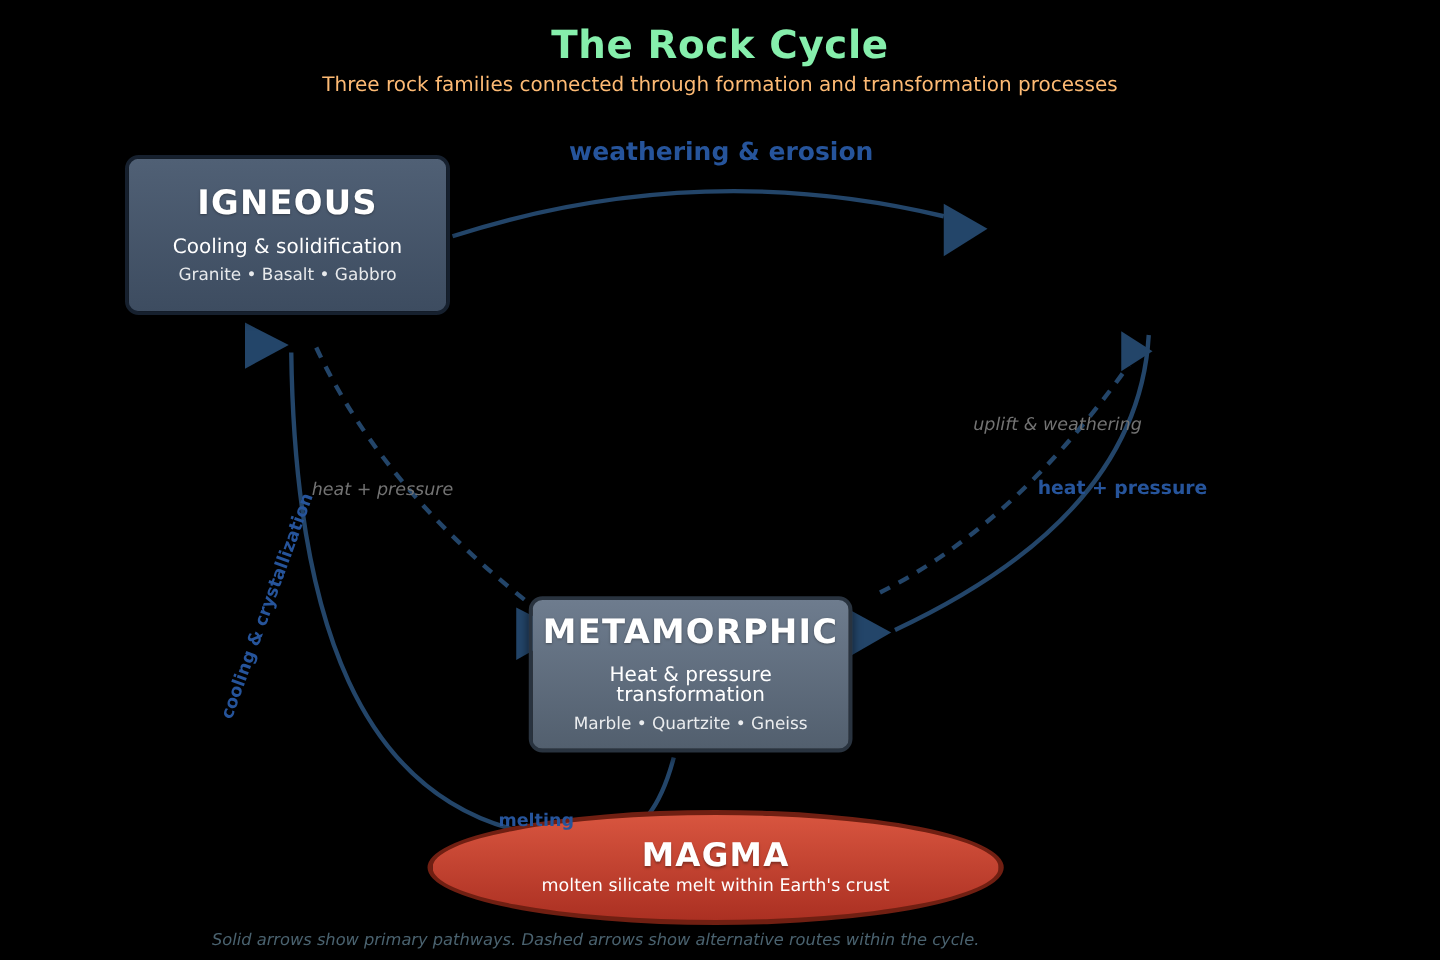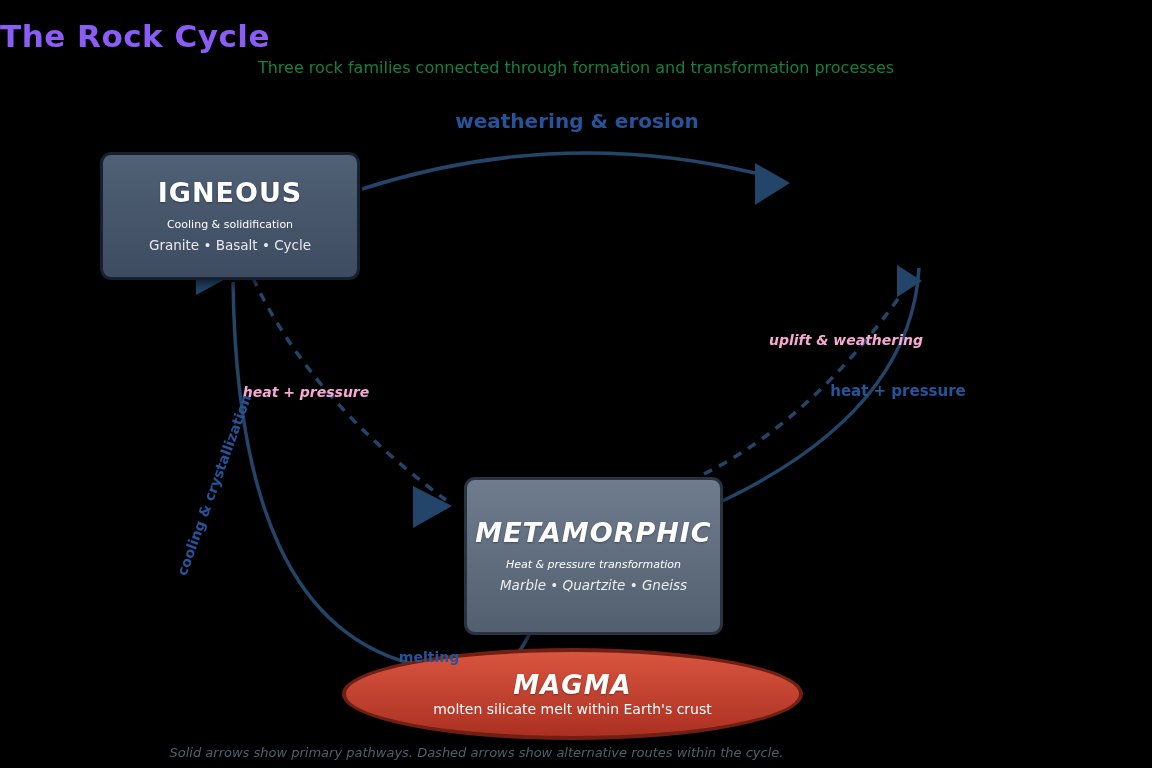--- a/index.html
+++ b/index.html
@@ -1,56 +1,56 @@
 <!DOCTYPE html>
 <html><head>
 <meta charset="utf-8">
 <style>
   html,body{margin:0;padding:0;background:#000;}
   .canvas{
     position:relative;width:1152px;height:768px;overflow:hidden;
     font-family:"DejaVu Sans","Liberation Sans",sans-serif;background:#000;
   }
   .title{
-    position:absolute;left:0;top:18px;width:1152px;
-    font-size:31px;font-weight:bold;color:#8b5cf6;letter-spacing:.5px;
+    position:absolute;left:0;top:18px;width:1152px;text-align:center;
+    font-size:31px;font-weight:bold;color:#86efac;letter-spacing:.5px;
   }
   .subtitle{
     position:absolute;left:0;top:58px;width:1152px;text-align:center;
-    font-size:16px;color:#15803d;
+    font-size:16px;color:#fdba74;
   }
   .caption{
     position:absolute;left:0;top:745px;width:953px;text-align:center;
     font-size:13px;font-style:italic;color:#4a626f;
   }
   svg.arrows{position:absolute;left:0;top:0;}
   .node{
     position:absolute;box-sizing:border-box;color:#fff;text-align:center;
     display:flex;flex-direction:column;justify-content:center;align-items:center;
     border-radius:11px;box-shadow:0 4px 8px rgba(0,0,0,.55);
   }
   .node .name{font-size:27px;font-weight:bold;letter-spacing:1px;line-height:1;
     text-shadow:0 1px 2px rgba(0,0,0,.35);}
-  .node .process{font-size:11px;margin-top:13px;line-height:1;}
+  .node .process{font-size:16px;margin-top:13px;line-height:1;}
   .node .examples{font-size:13.5px;margin-top:9px;line-height:1;color:rgba(255,255,255,.88);}
-  .node-igneous{left:100px;top:152px;width:260px;height:128px;
+  .node-igneous{left:100px;top:124px;width:260px;height:128px;
     background:linear-gradient(#506075,#3d4c60);border:3px solid #16202e;}
   .node-sedimentary{left:793px;top:138px;width:260px;height:130px;
     background:linear-gradient(#cb9769,#b2774a);border:3px solid #6d4722;}
-  .node-metamorphic{left:464px;top:477px;width:259px;height:158px;
-    background:linear-gradient(#6e7c8e,#525f6e);border:3px solid #29333f;font-style:italic;}
+  .node-metamorphic{left:423px;top:477px;width:259px;height:125px;
+    background:linear-gradient(#6e7c8e,#525f6e);border:3px solid #29333f;}
   .node-magma{left:342px;top:648px;width:461px;height:92px;border-radius:50%;
     background:linear-gradient(#d8553f,#ab3022);border:4px solid #701f12;}
-  .node-magma .name{font-size:26px;font-style:italic;}
+  .node-magma .name{font-size:26px;}
   .node-magma .process{font-size:14px;margin-top:4px;}
   .edge-label{
     position:absolute;transform:translate(-50%,-50%);white-space:nowrap;line-height:1;
   }
   .lbl-bold{font-size:20px;font-weight:bold;color:#26549b;}
-  .lbl-italic{font-size:14px;font-style:italic;font-weight:700;color:#f9a8d4;}
+  .lbl-italic{font-size:14px;font-style:italic;font-weight:400;color:#737373;}
   .lbl-weathering{left:577px;top:121px;}
   .lbl-heat-left{left:306px;top:392px;}
   .lbl-uplift{left:846px;top:340px;}
   .lbl-heat-right{left:898px;top:391px;font-size:15px;}
   .lbl-melting{left:429px;top:657px;font-size:14px;}
   .lbl-cooling{left:214px;top:485px;transform:translate(-50%,-50%) rotate(-70deg);font-size:14px;}
 </style>
 </head>
 <body>
 
@@ -74,21 +74,21 @@
       <polygon points="457,655 457,695 490,675"></polygon>
       <polygon points="680,488 680,525 713,506"></polygon>
       <polygon points="897,265 897,297 922,281"></polygon>
       <polygon points="413,486 413,528 452,506"></polygon>
     </g>
   </svg>
 
   <div class="node node-igneous">
     <div class="name">IGNEOUS</div>
     <div class="process">Cooling &amp; solidification</div>
-    <div class="examples">Granite • Basalt • Cycle</div>
+    <div class="examples">Granite • Basalt • Gabbro</div>
   </div>
 
 
   <div class="node node-metamorphic">
     <div class="name">METAMORPHIC</div>
     <div class="process">Heat &amp; pressure transformation</div>
     <div class="examples">Marble • Quartzite • Gneiss</div>
   </div>
 
   <div class="node node-magma">

